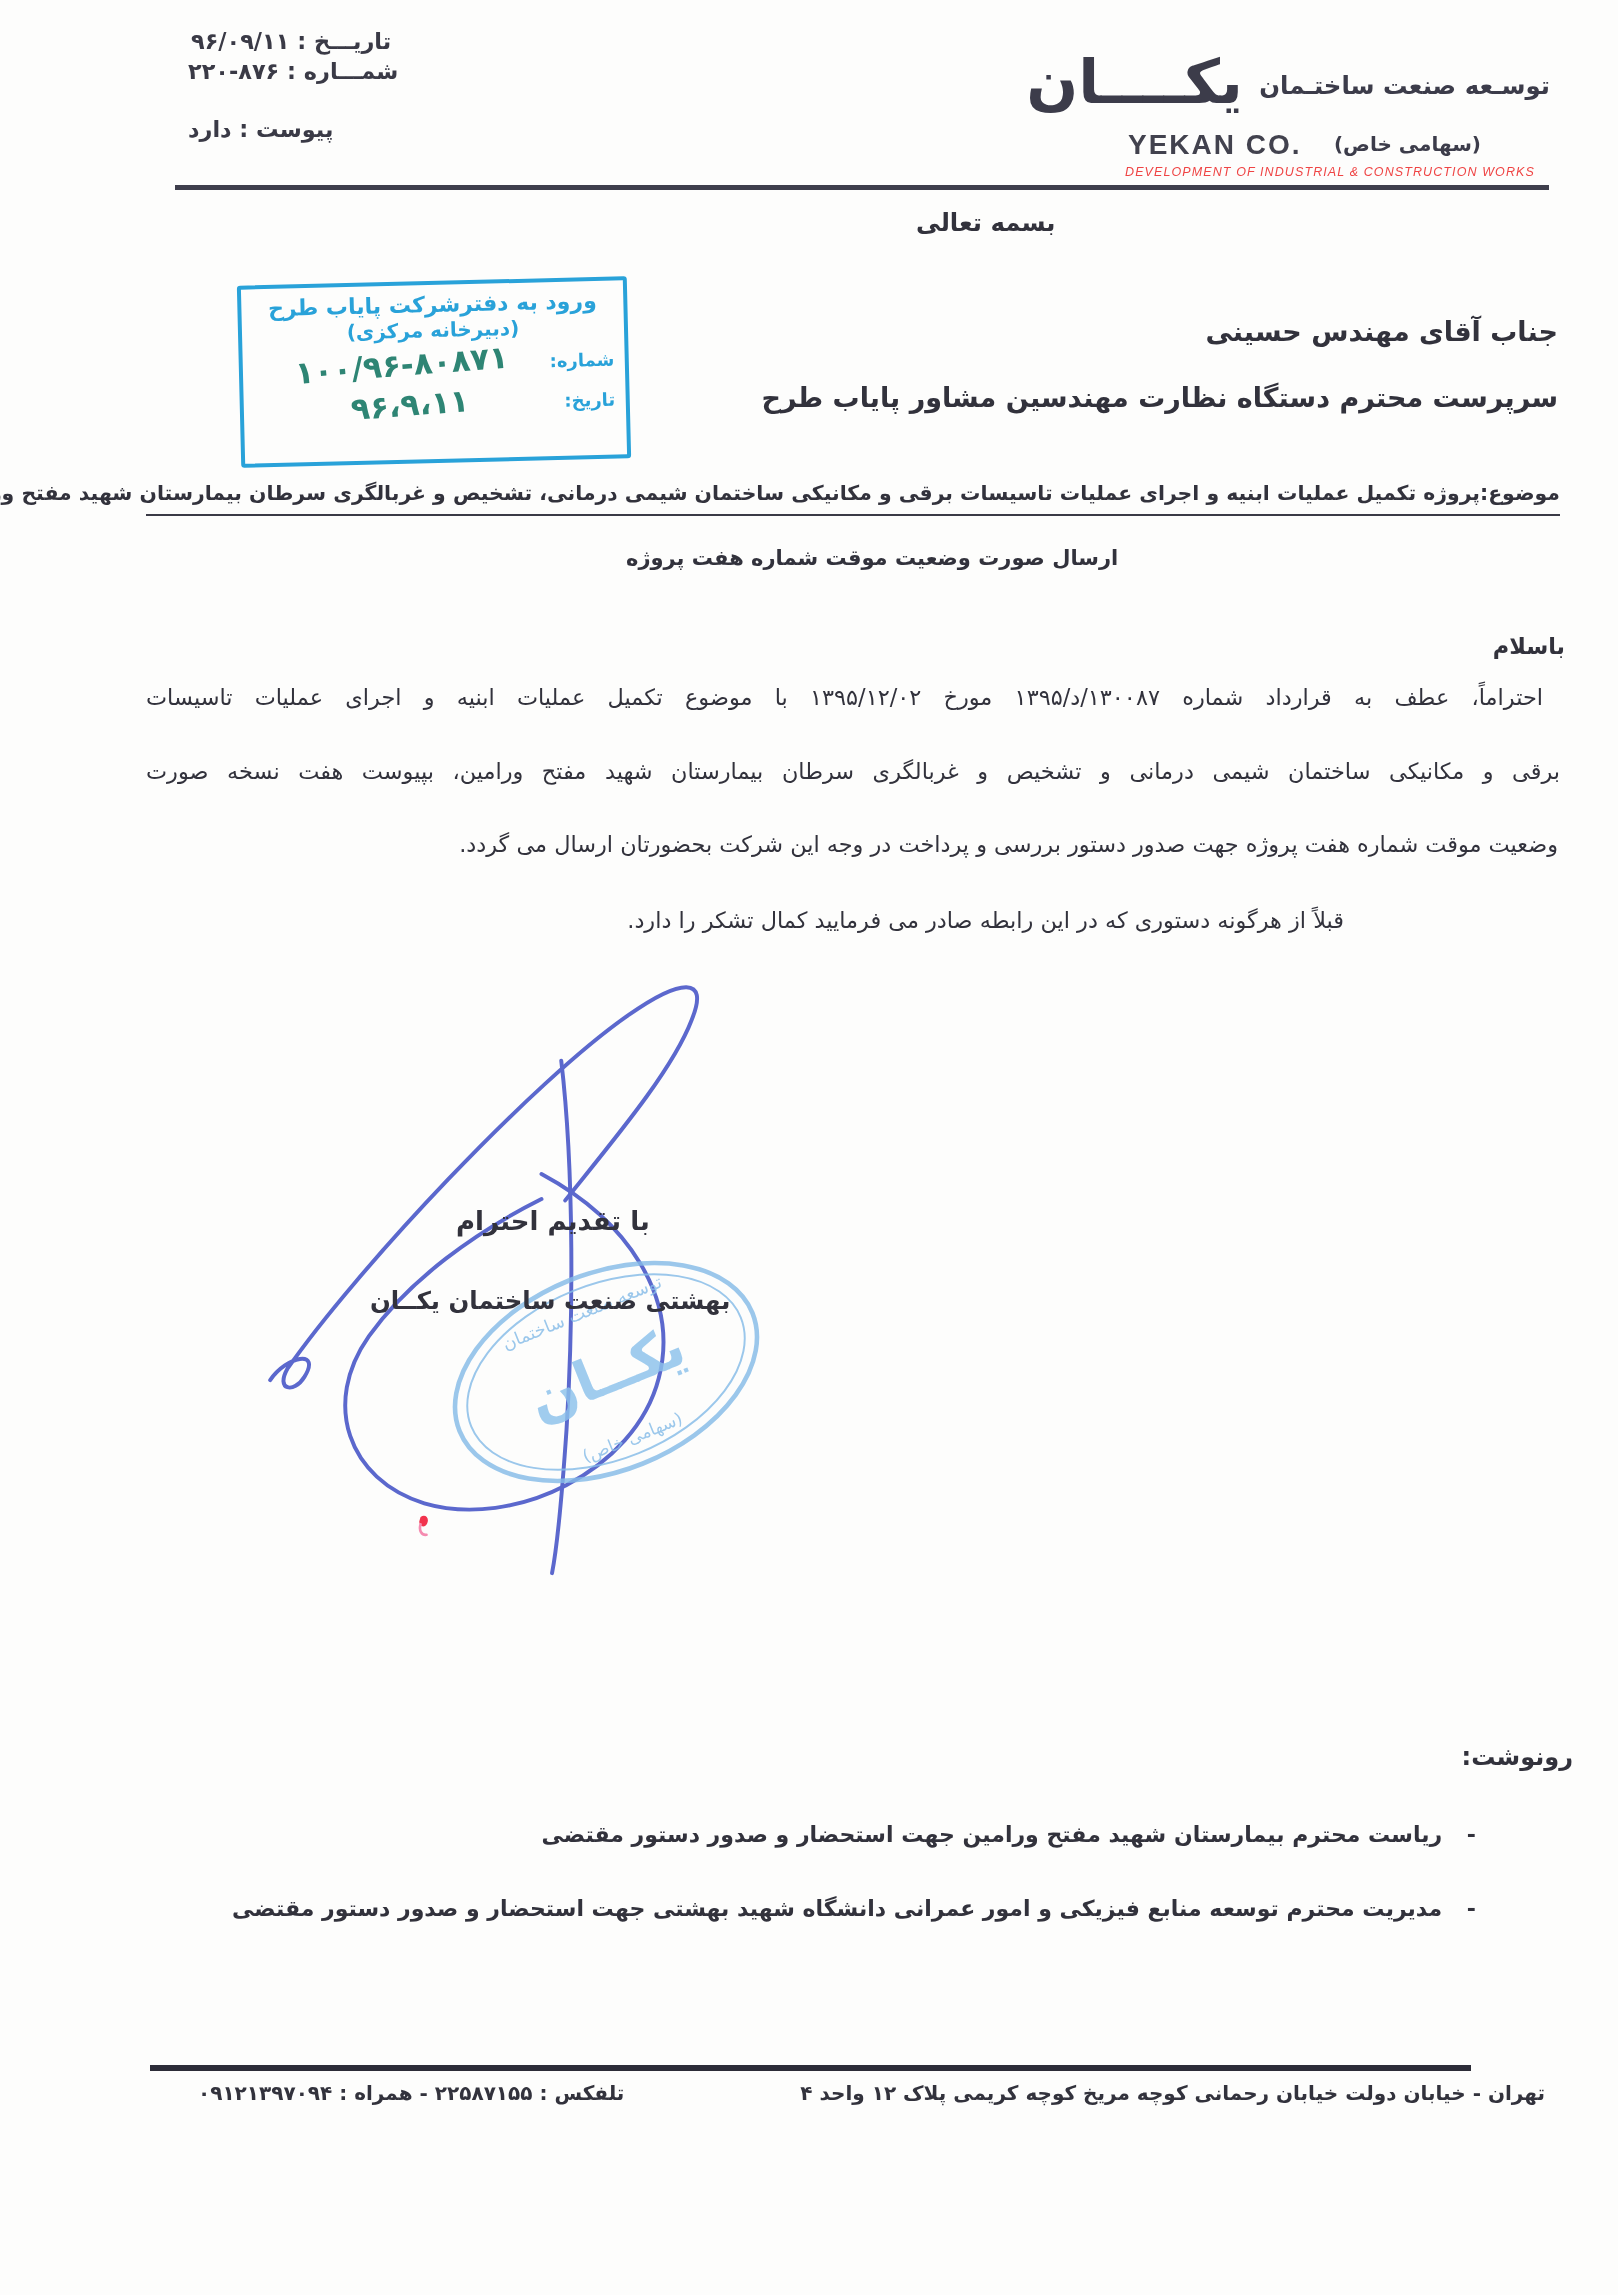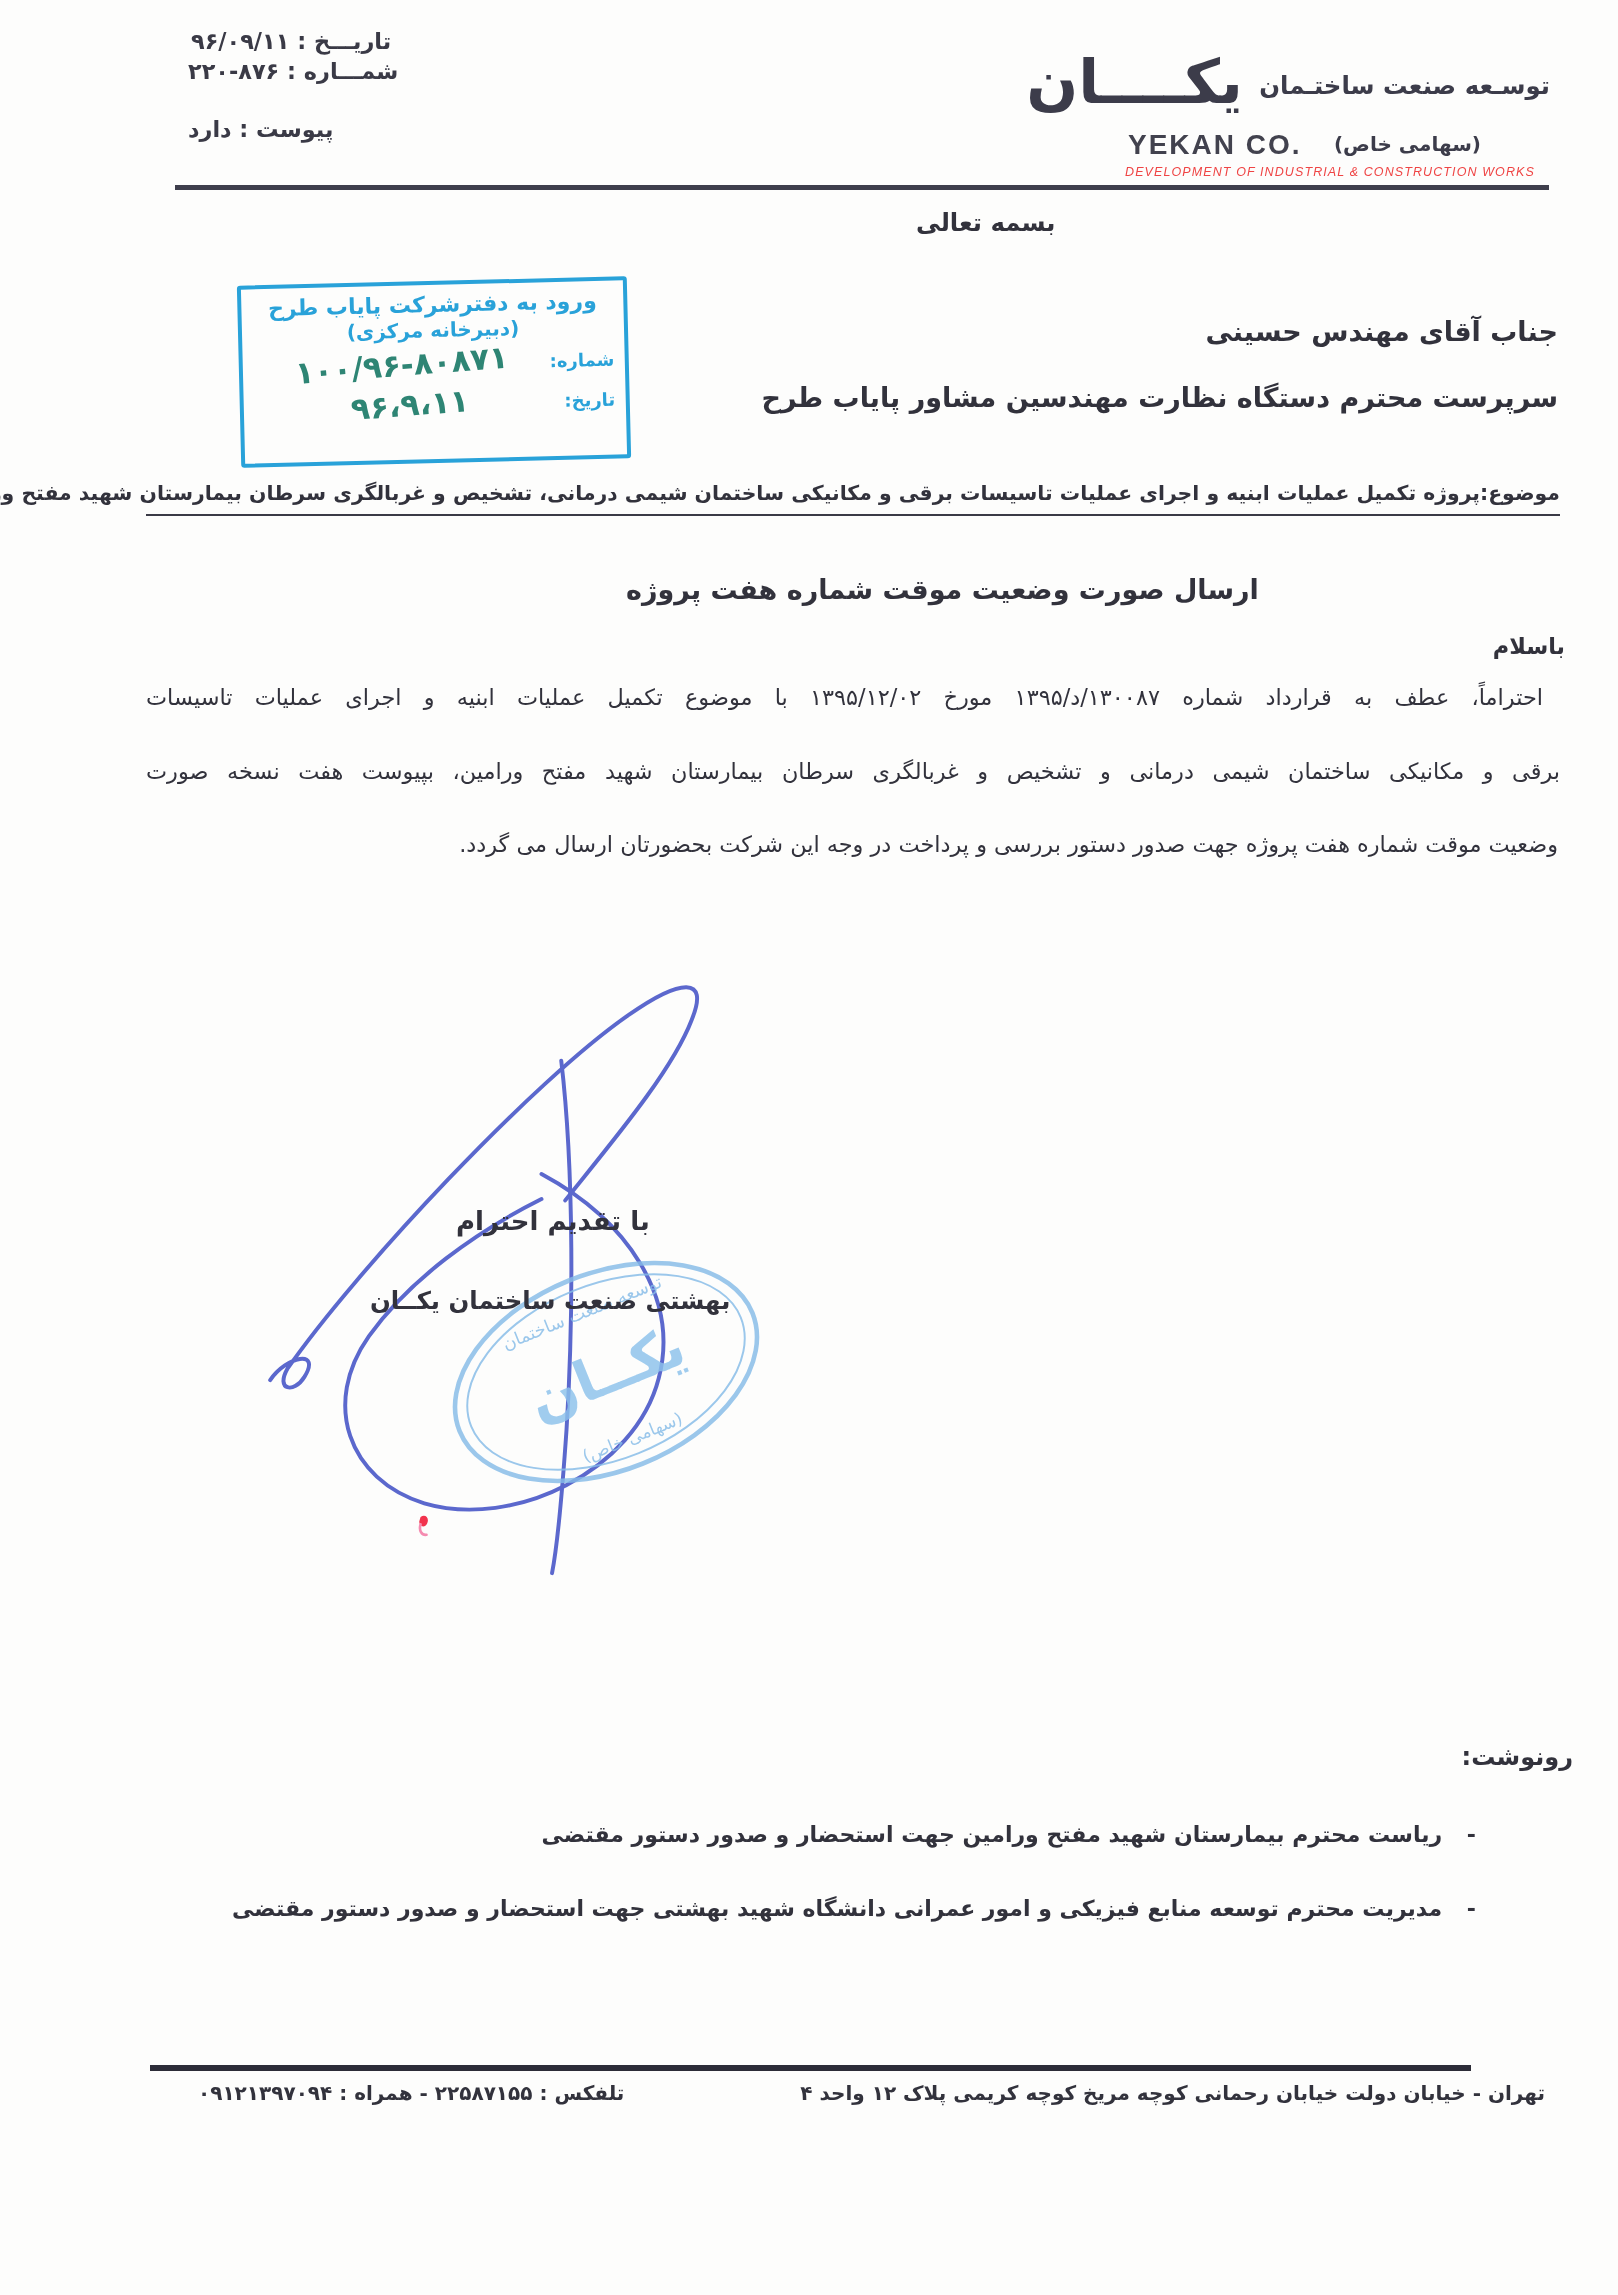--- a/index.html
+++ b/index.html
@@ -48,21 +48,21 @@
   
   .rec1 { right:61px; top:316px; font-size:27px; font-weight:bold; }
   .rec2 { right:61px; top:382px; font-size:27px; font-weight:bold; }
 
   
   .subject {
     left:146px; top:481px; width:1414px; font-size:20.4px; font-weight:bold;
     direction:rtl; text-align:justify; text-align-last:justify;
     border-bottom:2.6px solid #3a3a46; padding-bottom:9.2px; white-space:nowrap;
   }
-  .subtitle { left:626px; top:546px; font-size:27px; font-weight:bold;margin-top:28px; }
+  .subtitle { left:626px; top:546px; font-size:21px; font-weight:bold; }
 
   
   .salut { right:54px; top:633px; font-size:22.4px; font-weight:600; }
   .bline { font-size:22.4px; font-weight:500; direction:rtl; }
   .just  { text-align:justify; text-align-last:justify; white-space:nowrap; }
   .bl1 { left:146px; top:684px; width:1397px; }
   .bl2 { left:146px; top:758px; width:1414px; }
   .bl3 { right:61px;  top:831px; }
   .bl4 { right:275px; top:907px; }
 
@@ -130,20 +130,21 @@
   <div class="abs fa rec1">جناب آقای مهندس حسینی</div>
   <div class="abs fa rec2">سرپرست محترم دستگاه نظارت مهندسین مشاور پایاب طرح</div>
 
   <div class="abs fa subject">موضوع:پروژه تکمیل عملیات ابنیه و اجرای عملیات تاسیسات برقی و مکانیکی ساختمان شیمی درمانی، تشخیص و غربالگری سرطان بیمارستان شهید مفتح ورامین</div>
   <div class="abs fa subtitle">ارسال صورت وضعیت موقت شماره هفت پروژه</div>
 
   <div class="abs fa salut">باسلام</div>
   <div class="abs fa bline just bl1">احتراماً، عطف به قرارداد شماره ۱۳۰۰۸۷/د/۱۳۹۵ مورخ ۱۳۹۵/۱۲/۰۲ با موضوع تکمیل عملیات ابنیه و اجرای عملیات تاسیسات</div>
   <div class="abs fa bline just bl2">برقی و مکانیکی ساختمان شیمی درمانی و تشخیص و غربالگری سرطان بیمارستان شهید مفتح ورامین، بپیوست هفت نسخه صورت</div>
   <div class="abs fa bline bl3">وضعیت موقت شماره هفت پروژه جهت صدور دستور بررسی و پرداخت در وجه این شرکت بحضورتان ارسال می گردد.</div>
+  <div class="abs fa bline bl4">قبلاً از هرگونه دستوری که در این رابطه صادر می فرمایید کمال تشکر را دارد.</div>
 
   <svg class="abs sig-svg" width="461" height="633" viewBox="0 0 700 960" style="overflow:visible">
     <g fill="none" stroke="#4a58c8" stroke-width="6" stroke-linecap="round" opacity="0.9">
       <path d="M 20 645 C 45 608 98 598 72 640 C 56 666 28 660 46 628 C 150 478 420 190 565 90 C 642 36 688 30 660 98 C 630 176 540 282 468 372"></path>
       <path d="M 462 160 C 482 330 480 560 470 720 C 463 822 455 902 448 938"></path>
       <path d="M 432 332 C 562 402 642 520 610 642 C 574 782 390 872 254 832 C 138 796 98 680 170 578 C 232 492 332 420 432 370"></path>
     </g>
   </svg>
 
   <svg class="abs seal-svg" width="356" height="250" viewBox="0 0 540 380">

